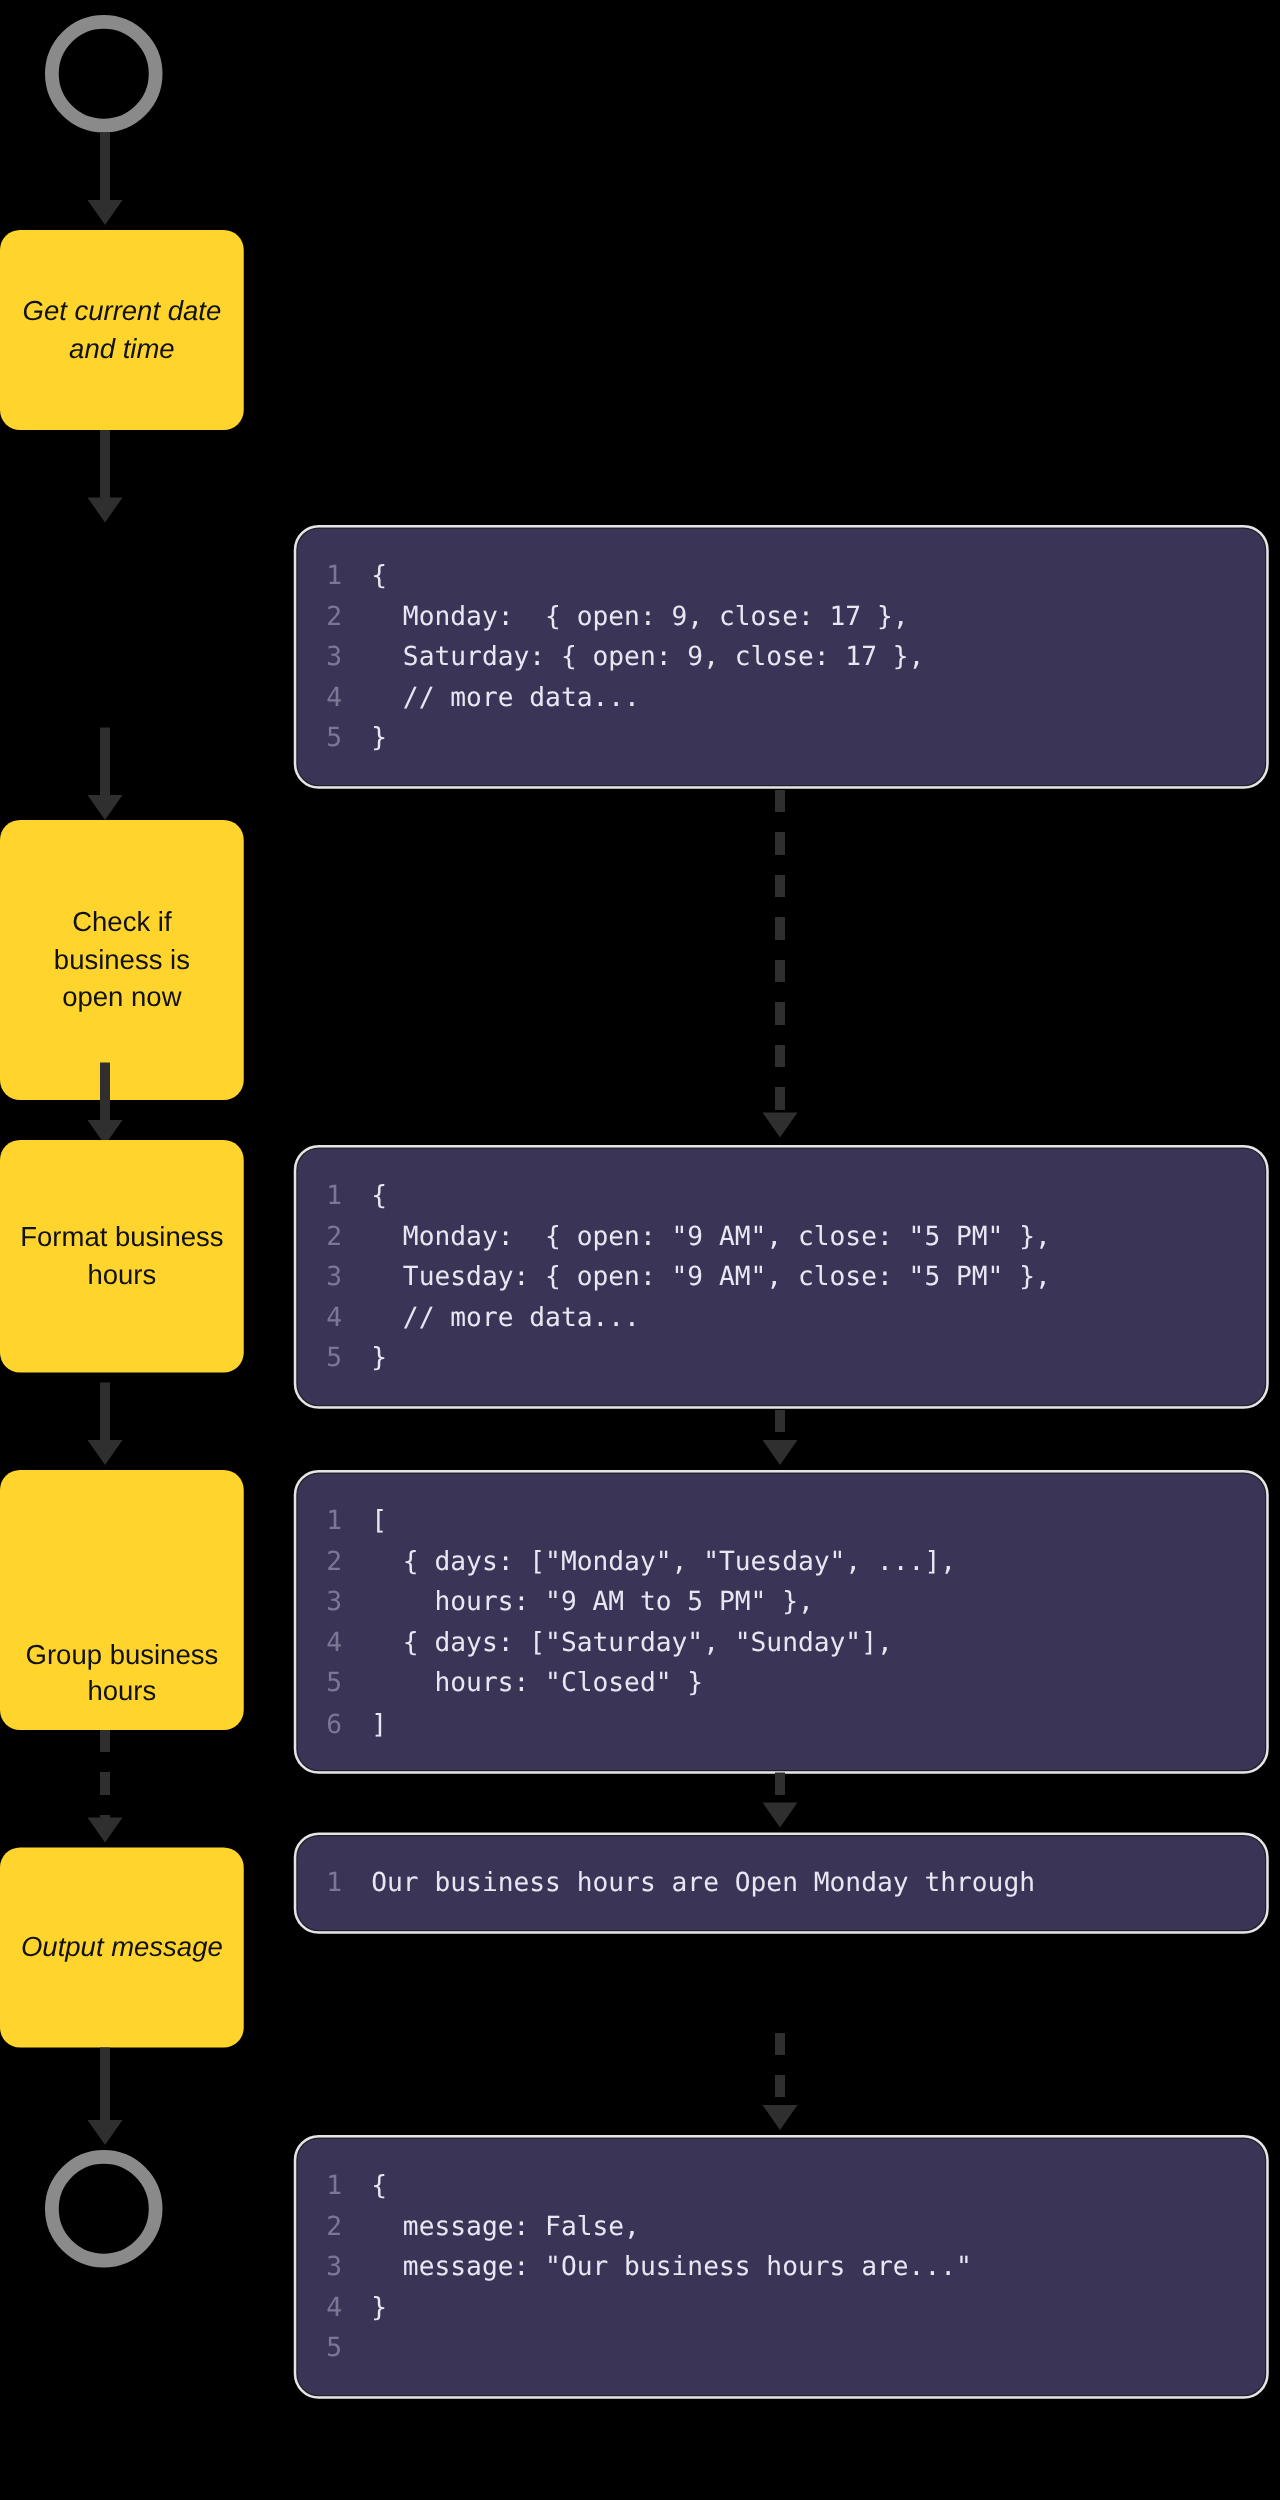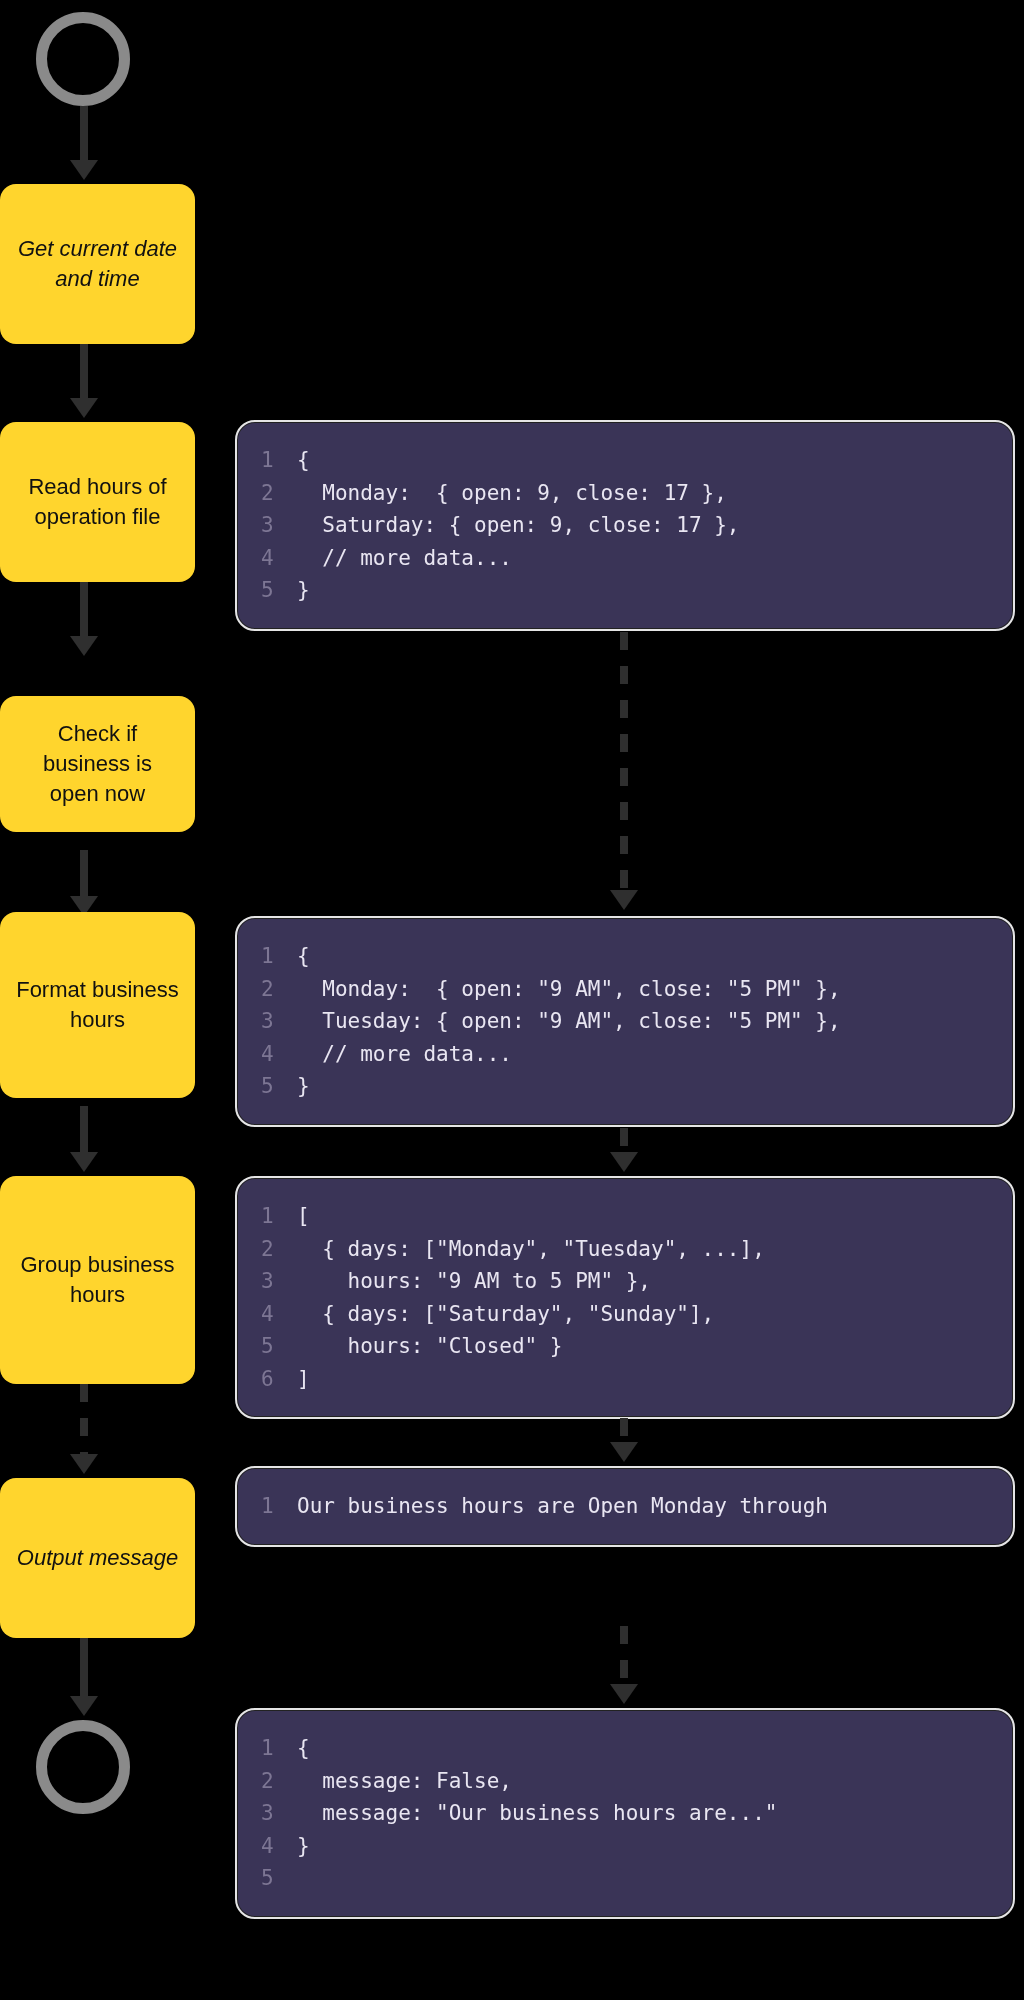--- a/index.html
+++ b/index.html
@@ -105,36 +105,33 @@
   <div class="arrow arrow-v" style="left:80px; top:106px; height:56px;"></div>
   <div class="arrow-head" style="left:70px; top:160px;"></div>
 
   <div class="process" style="left:0px; top:184px;font-style:italic;">
     <span>Get current date and time</span>
   </div>
 
   <div class="arrow arrow-v" style="left:80px; top:344px; height:56px;"></div>
   <div class="arrow-head" style="left:70px; top:398px;"></div>
 
-  <div class="process" style="left:0px; top:422px;">
-    <span>Read hours of operation file</span>
-  </div>
 
   <div class="code-panel" style="left:235px; top:420px;">
     <div class="line"><span class="ln">1</span><span>{</span></div>
     <div class="line"><span class="ln">2</span><span>  Monday:  { open: 9, close: 17 },</span></div>
     <div class="line"><span class="ln">3</span><span>  Saturday: { open: 9, close: 17 },</span></div>
     <div class="line"><span class="ln">4</span><span>  // more data...</span></div>
     <div class="line"><span class="ln">5</span><span>}</span></div>
   </div>
 
   <div class="arrow arrow-v" style="left:80px; top:582px; height:56px;"></div>
   <div class="arrow-head" style="left:70px; top:636px;"></div>
 
-  <div class="process" style="left:0px; top:696px; height:136px;">
+  <div class="process" style="left:0px; top:656px; height:224px;">
     <span>Check if business is open now</span>
   </div>
 
   <div class="arrow-dashed" style="left:620px; top:632px; height:260px;"></div>
   <div class="arrow-head" style="left:610px; top:890px;"></div>
 
   <div class="arrow arrow-v" style="left:80px; top:850px; height:48px;"></div>
   <div class="arrow-head" style="left:70px; top:896px;"></div>
 
   <div class="process" style="left:0px; top:912px; height:186px;">
@@ -148,21 +145,21 @@
     <div class="line"><span class="ln">4</span><span>  // more data...</span></div>
     <div class="line"><span class="ln">5</span><span>}</span></div>
   </div>
 
   <div class="arrow-dashed" style="left:620px; top:1128px; height:30px;"></div>
   <div class="arrow-head" style="left:610px; top:1152px;"></div>
 
   <div class="arrow arrow-v" style="left:80px; top:1106px; height:48px;"></div>
   <div class="arrow-head" style="left:70px; top:1152px;"></div>
 
-  <div class="process" style="left:0px; top:1176px; height:208px;">
+  <div class="process" style="left:0px; top:1176px; height:208px;align-items:flex-end;">
     <span>Group business hours</span>
   </div>
 
   <div class="code-panel" style="left:235px; top:1176px;">
     <div class="line"><span class="ln">1</span><span>[</span></div>
     <div class="line"><span class="ln">2</span><span>  { days: ["Monday", "Tuesday", ...],</span></div>
     <div class="line"><span class="ln">3</span><span>    hours: "9 AM to 5 PM" },</span></div>
     <div class="line"><span class="ln">4</span><span>  { days: ["Saturday", "Sunday"],</span></div>
     <div class="line"><span class="ln">5</span><span>    hours: "Closed" }</span></div>
     <div class="line"><span class="ln">6</span><span>]</span></div>

